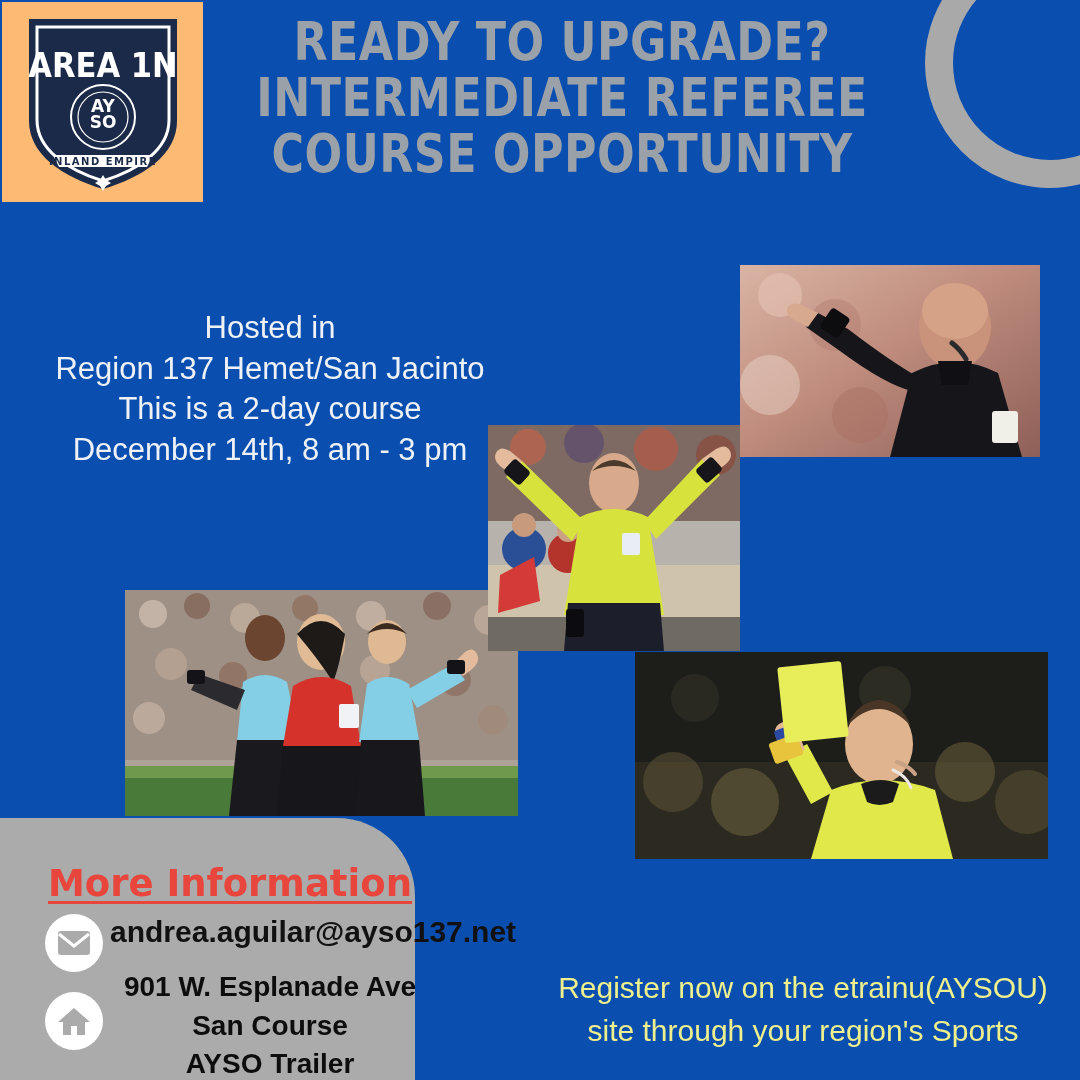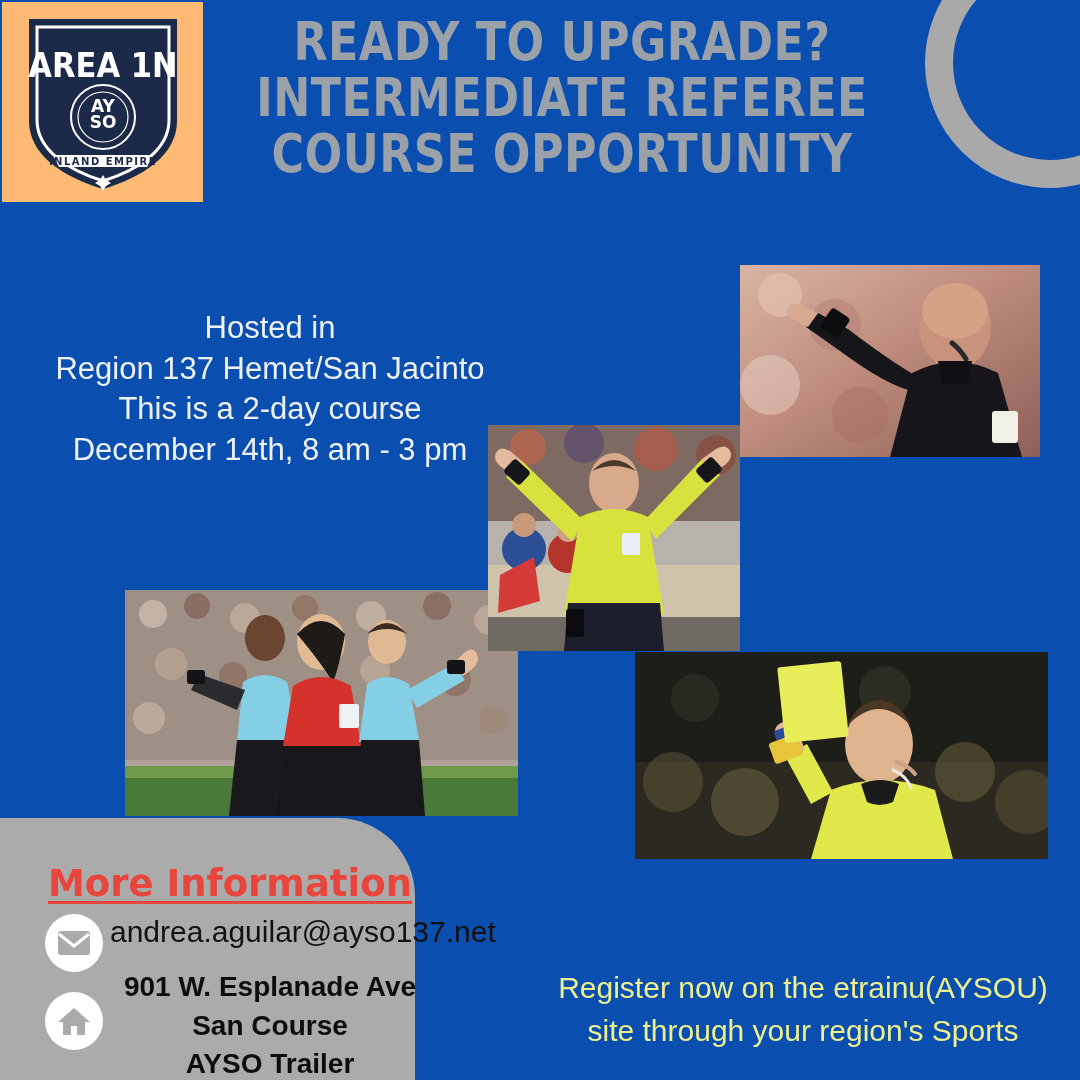--- a/index.html
+++ b/index.html
@@ -91,21 +91,21 @@
     width:58px; height:58px; border-radius:50%;
     background:#FFFFFF;
     display:flex; align-items:center; justify-content:center;
   }
   #mail-icon-circle { left:45px; top:914px; z-index:7; }
   #home-icon-circle { left:45px; top:992px; z-index:7; }
   .icon-circle svg { display:block; }
 
   #email-text {
     position:absolute; left:110px; top:915px;
-    color:#111; font-size:30px; white-space:nowrap; z-index:7;
+    color:#111; font-size:30px; white-space:nowrap; z-index:7;font-weight:bold;
   }
   #address-block {
     position:absolute; left:60px; top:968px; width:420px;
     text-align:center; color:#0D0D0D;
     font-size:28px; font-weight:bold; line-height:1.38;
     z-index:7;
   }
 
   
   #register-text {

